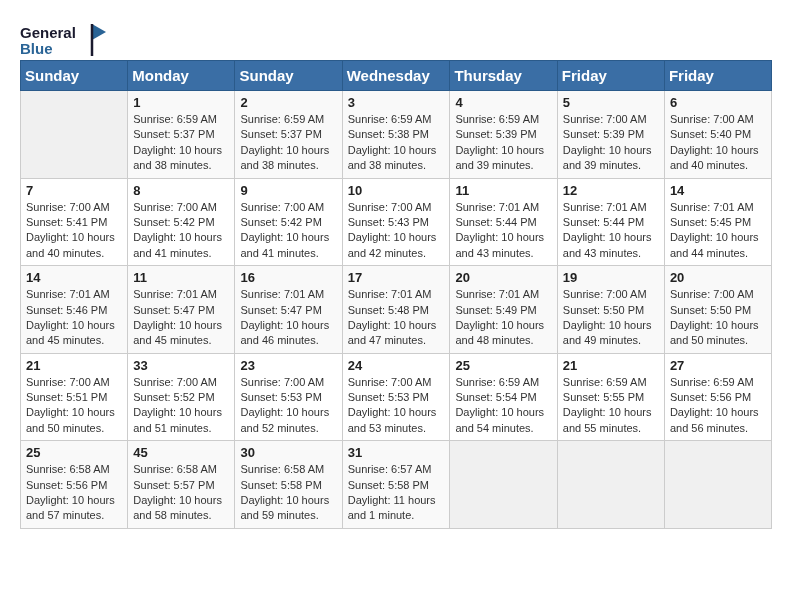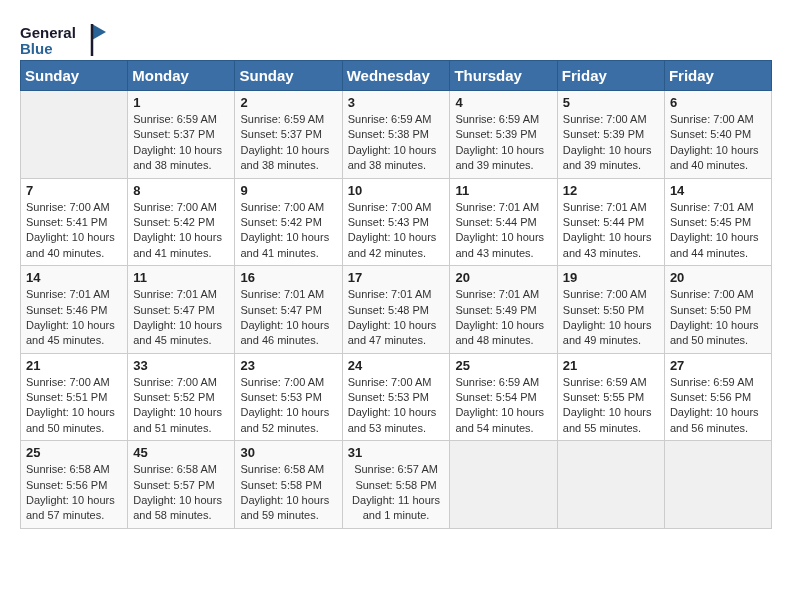--- a/index.html
+++ b/index.html
@@ -321,21 +321,21 @@
         </td>
         <td>
           <span class="day-num">30</span>
           <div class="day-info" style="white-space: pre-line;">Sunrise: 6:58 AM
 Sunset: 5:58 PM
 Daylight: 10 hours
 and 59 minutes.</div>
         </td>
         <td>
           <span class="day-num">31</span>
-          <div class="day-info" style="white-space: pre-line; text-align: center;">Sunrise: 6:57 AM
+          <div class="day-info" style="white-space: pre-line;">Sunrise: 6:57 AM
 Sunset: 5:58 PM
 Daylight: 11 hours
 and 1 minute.</div>
         </td>
         <td class="empty-cell"></td>
         <td class="empty-cell"></td>
         <td class="empty-cell"></td>
       </tr>
     </tbody>
 </table>

